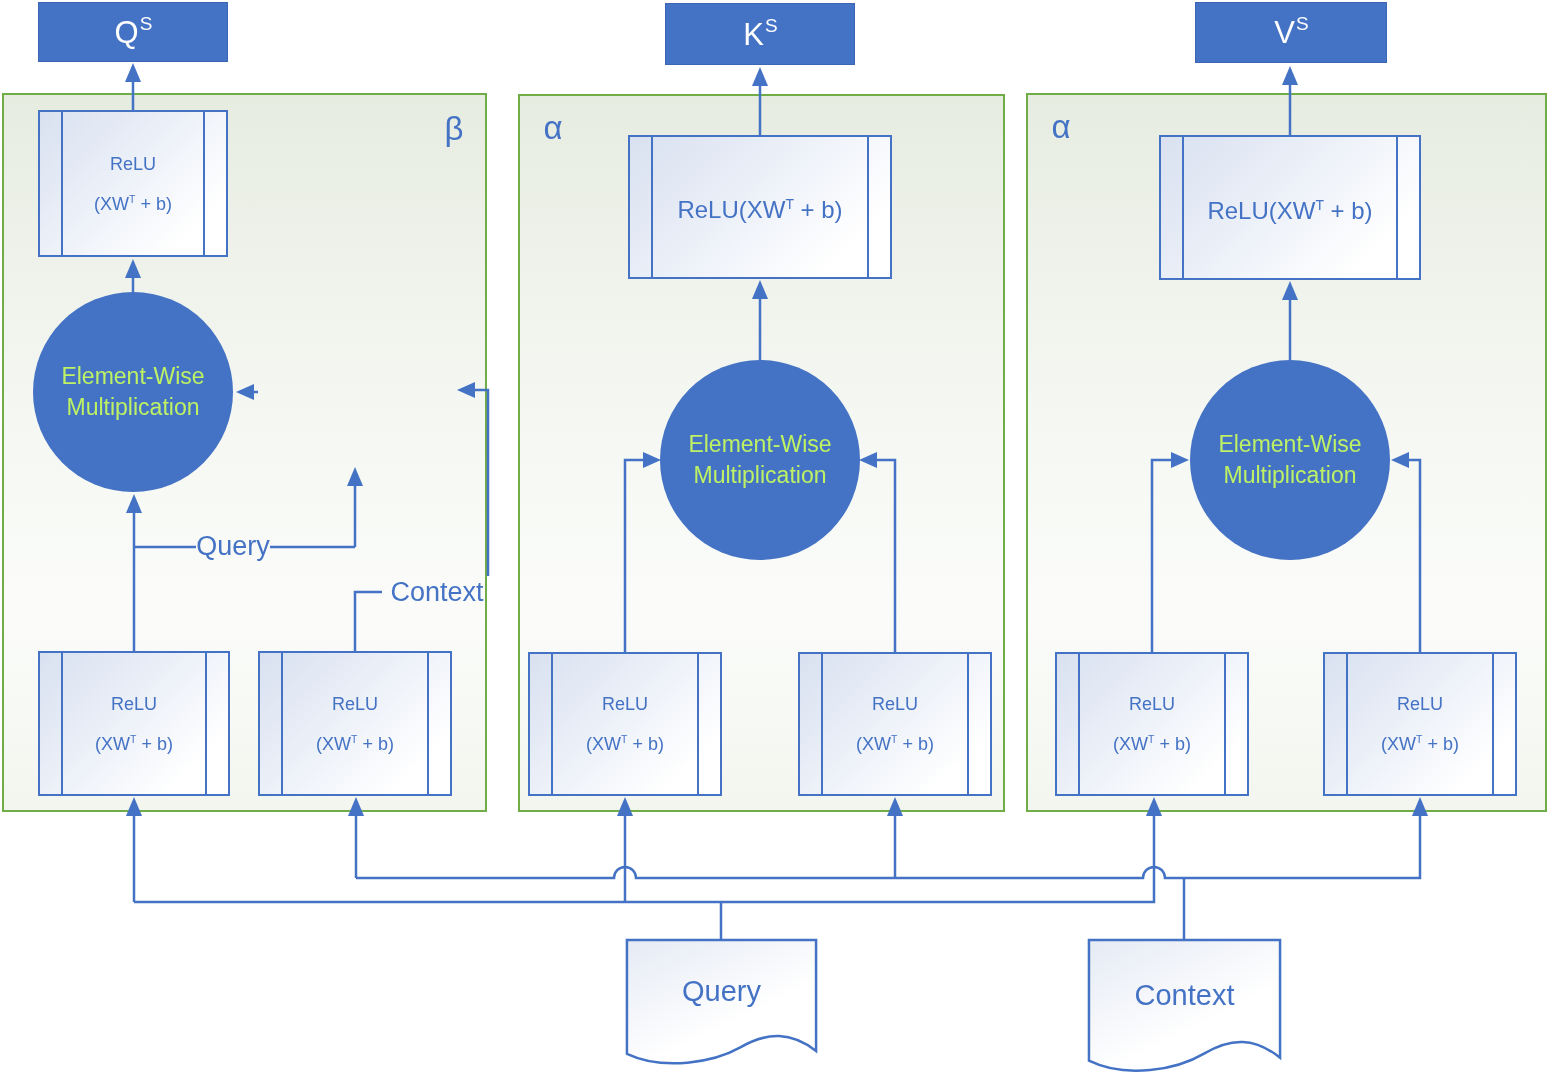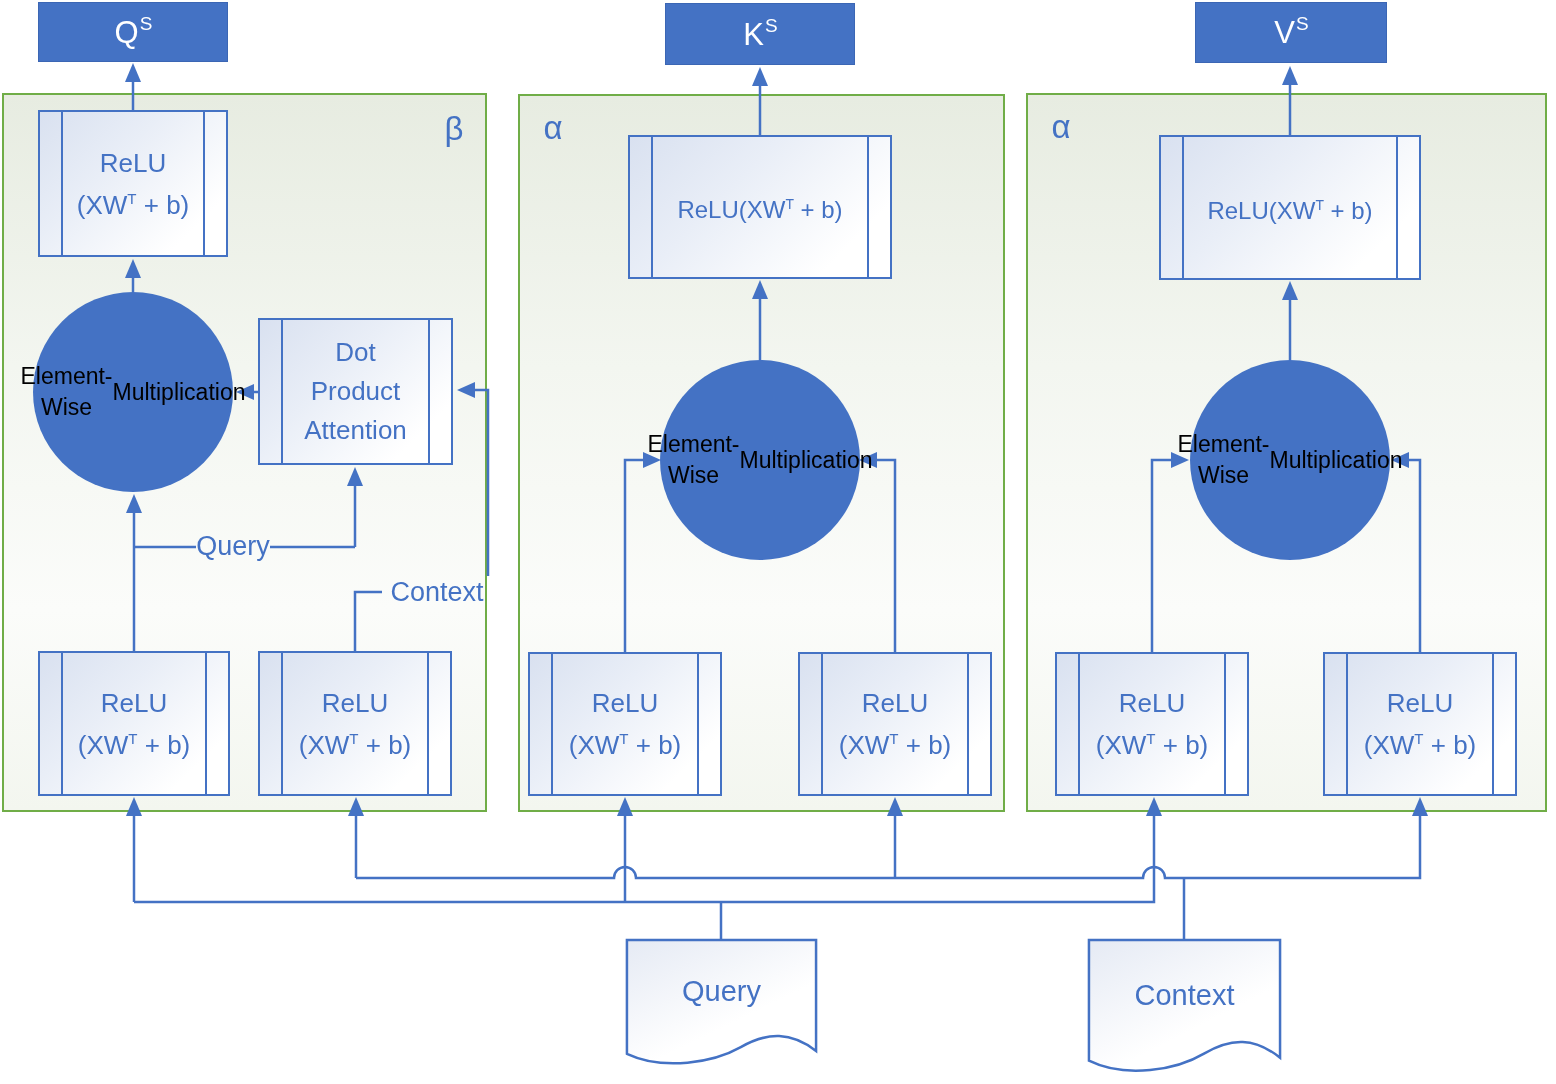--- a/index.html
+++ b/index.html
@@ -24,32 +24,32 @@
     position:absolute;background:var(--accent-blue);border:1px solid #3b66b4;box-sizing:border-box;
     color:#ffffff;display:flex;align-items:center;justify-content:center;
     font-size:31px;line-height:1;
   }
   .outbox sup{font-size:19px;position:relative;top:-9px;left:1px;}
   
   .pbox{
     position:absolute;border:2.5px solid var(--accent-blue);box-sizing:border-box;
     background:linear-gradient(135deg,#d9e1f0 0%,#e9eef7 38%,#ffffff 82%);
     display:flex;flex-direction:column;align-items:center;justify-content:center;
-    text-align:center;color:var(--accent-blue);font-size:26px;line-height:36px;
+    text-align:center;color:var(--accent-blue);font-size:18px;line-height:36px;
   }
   .pbox.wide{font-size:24px;}
   .pbox .bar-l,.pbox .bar-r{position:absolute;top:0;bottom:0;width:0;border-left:2.5px solid var(--accent-blue);}
   .pbox .bar-l{left:21px;}
   .pbox .bar-r{right:21px;}
   .pbox sup{font-size:0.58em;}
   
   .circle{
     position:absolute;width:200px;height:200px;border-radius:50%;
-    background:var(--accent-blue);color:#000000;
-    display:flex;flex-direction:row;align-items:center;justify-content:center;
+    background:var(--accent-blue);color:#bef264;
+    display:flex;flex-direction:column;justify-content:center;
     text-align:center;font-size:23px;line-height:31px;
   }
   
   .edge-label{
     position:absolute;transform:translate(-50%,-50%);font-size:27px;color:var(--accent-blue);white-space:nowrap;
   }
   
   .doc{position:absolute;}
   .doc svg{position:absolute;left:0;top:0;width:100%;height:100%;}
   .doc .doc-path{fill:url(#docgrad);stroke:var(--accent-blue);stroke-width:2.5;vector-effect:non-scaling-stroke;}
@@ -156,27 +156,20 @@
       <span class="bar-r"></span>
     <div>ReLU</div>
     <div><span>(XW</span><sup>T</sup><span> + b)</span></div>
   </div>
 
   <div class="circle" style="left:33px;top:292px;">
     <div>Element-Wise</div>
     <div>Multiplication</div>
   </div>
 
-  <div class="pbox" style="left:258px;top:318px;width:195px;height:147px;line-height:39px;">
-    <span class="bar-l"></span>
-      <span class="bar-r"></span>
-    <div>Dot</div>
-    <div>Product</div>
-    <div>Attention</div>
-  </div>
 
   <div class="pbox" style="left:38px;top:651px;width:192px;height:145px;">
     <span class="bar-l"></span>
       <span class="bar-r"></span>
     <div>ReLU</div>
     <div><span>(XW</span><sup>T</sup><span> + b)</span></div>
   </div>
   <div class="pbox" style="left:258px;top:651px;width:194px;height:145px;">
     <span class="bar-l"></span>
       <span class="bar-r"></span>

